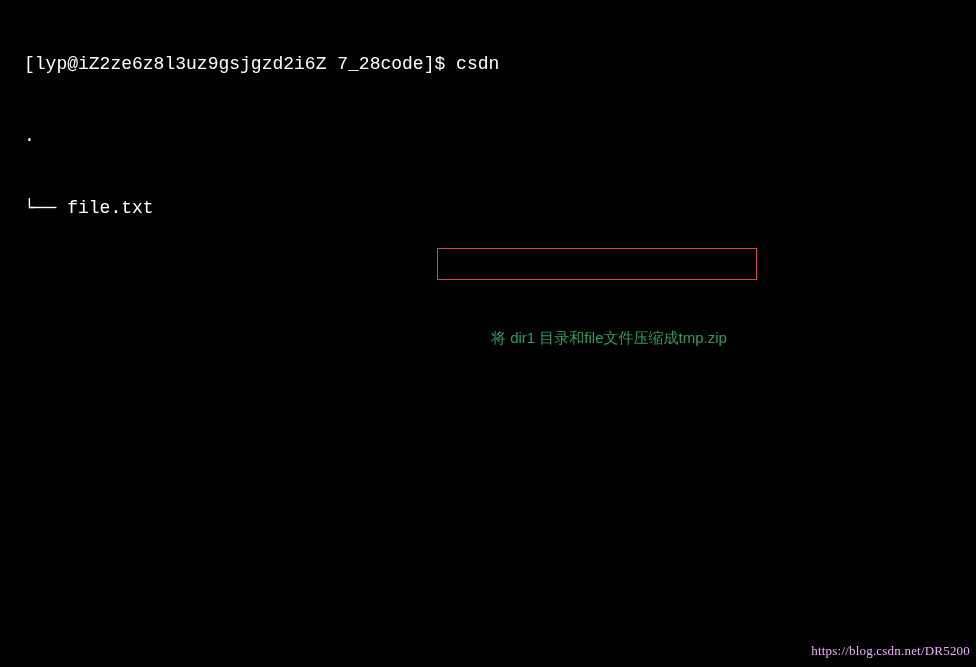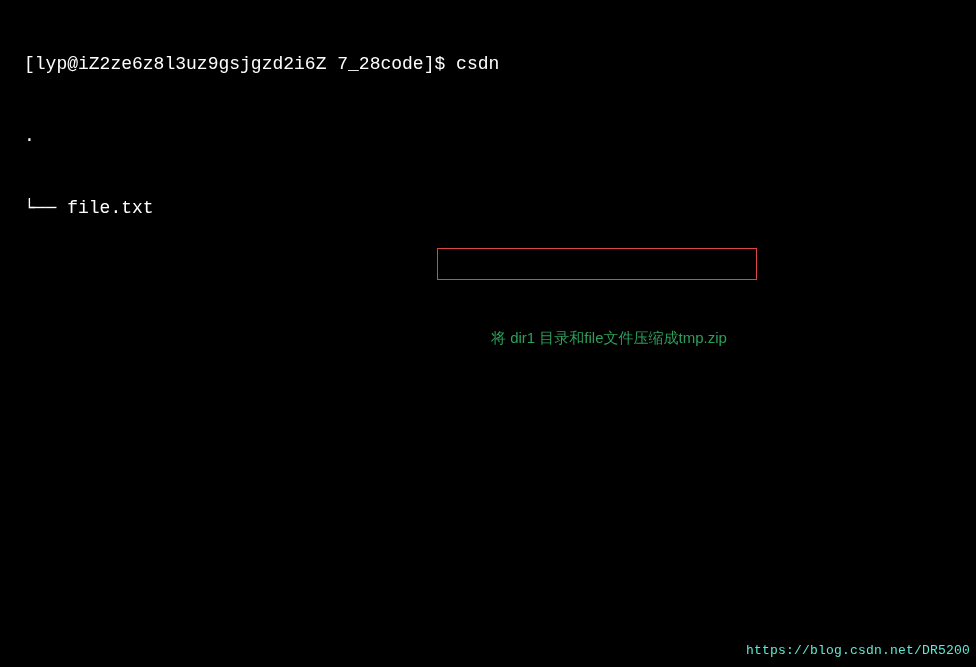--- a/index.html
+++ b/index.html
@@ -37,23 +37,23 @@
     position: absolute;
     color: #2e9e5b;
     font-size: 15px;
     font-family: "Microsoft YaHei", sans-serif;
     white-space: nowrap;
   }
   .watermark {
     position: absolute;
     right: 6px;
     bottom: 4px;
-    color: #5eead4;
+    color: #f0abfc;
     font-size: 13px;
-    font-family: Liberation Mono, monospace;
+    font-family: Liberation Serif, serif;
     letter-spacing: 0.2px;
   }
 </style>
 </head>
 <body>
 
 <div class="terminal">
   <div class="line">
     <span class="seg">[lyp@iZ2ze6z8l3uz9gsjgzd2i6Z 7_28code]$ </span>
     <span class="seg">csdn</span>

